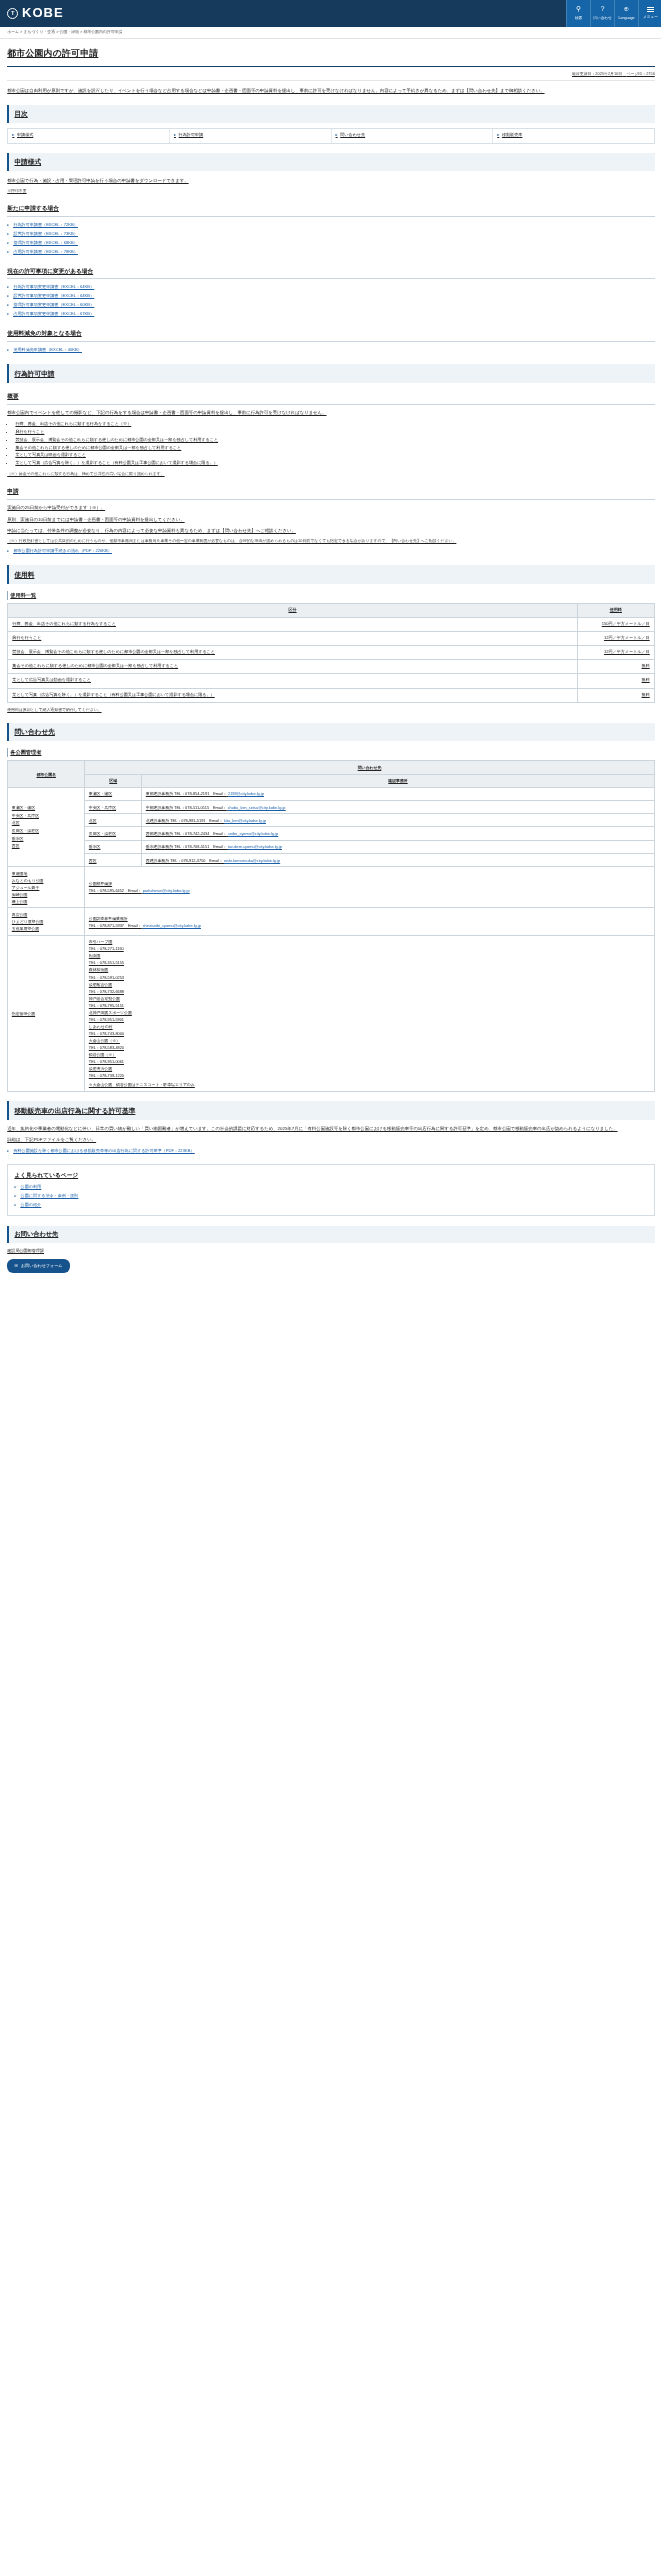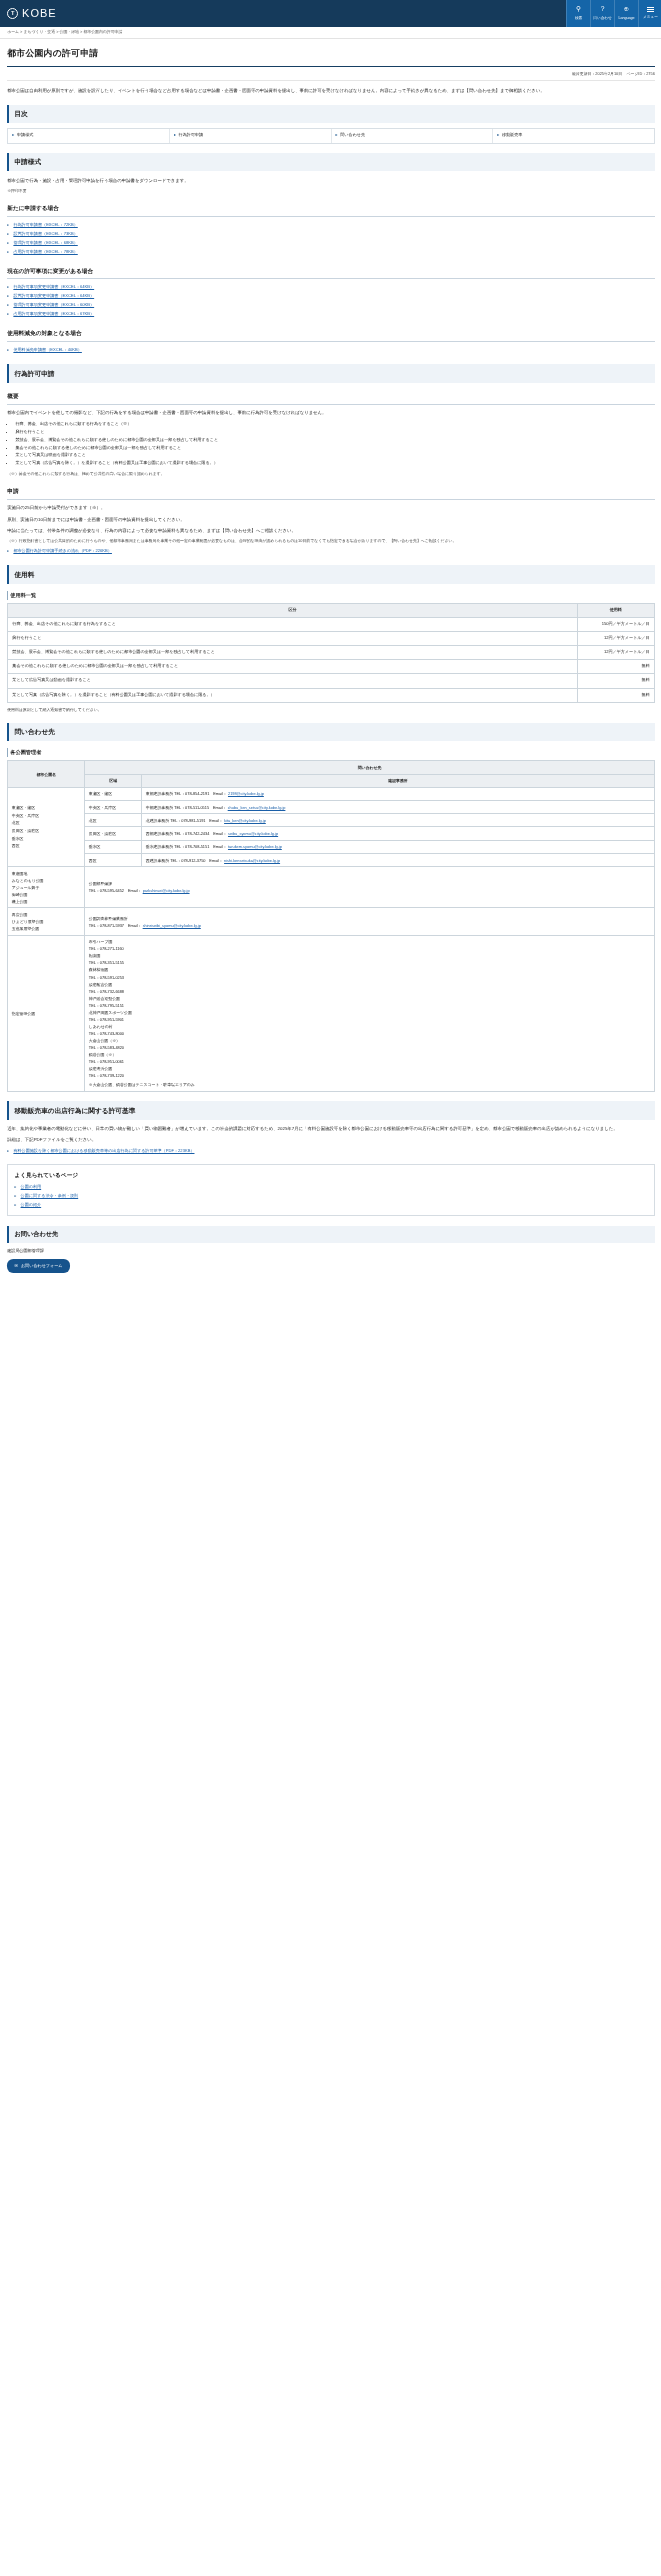--- a/index.html
+++ b/index.html
@@ -26,21 +26,21 @@
     display:flex; align-items:center; gap:3.6px;
     padding-left: 7.2px;
     flex: 1;
   }
   .brand-mark {
     width: 11.3px; height: 11.3px; border-radius: 50%;
     border: 1px solid #fff;
     display:flex; align-items:center; justify-content:center;
     font-size: 5.7px; font-weight:bold;
   }
-  .brand-text { font-size: 11px; letter-spacing: 1px; font-weight: normal; }
+  .brand-text { font-size: 13px; letter-spacing: 1px; font-weight: bold; }
   .hdr-actions { display:flex; }
   .hdr-btn {
     width: 24px;
     display:flex; flex-direction:column; align-items:center; justify-content:center;
     gap:1.5px;
     font-size: 3.6px;
     color:#fff;
     border-left: 0.5px solid rgba(255,255,255,.18);
   }
   .hdr-btn.accent { background: #1565a8; }
@@ -51,21 +51,21 @@
   
   .breadcrumb {
     font-size: 3.9px;
     color: #555;
     padding: 2.1px 7.2px;
     border-bottom: 0.5px solid #e3e3e3;
   }
   .breadcrumb span { color:#555; }
 
   
-  .wrap { padding: 0 7.2px 15.5px 7.2px; }
+  .wrap { padding: 0 7.2px 15.5px 7.2px; text-decoration: underline; }
 
   h1.page-title {
     font-size: 8.8px;
     font-weight: bold;
     margin: 7.2px 0 4.1px;
     padding-bottom: 5.2px;
     border-bottom: 1px solid #163f63;
     letter-spacing: 0.3px;
   }
   .meta-row {

